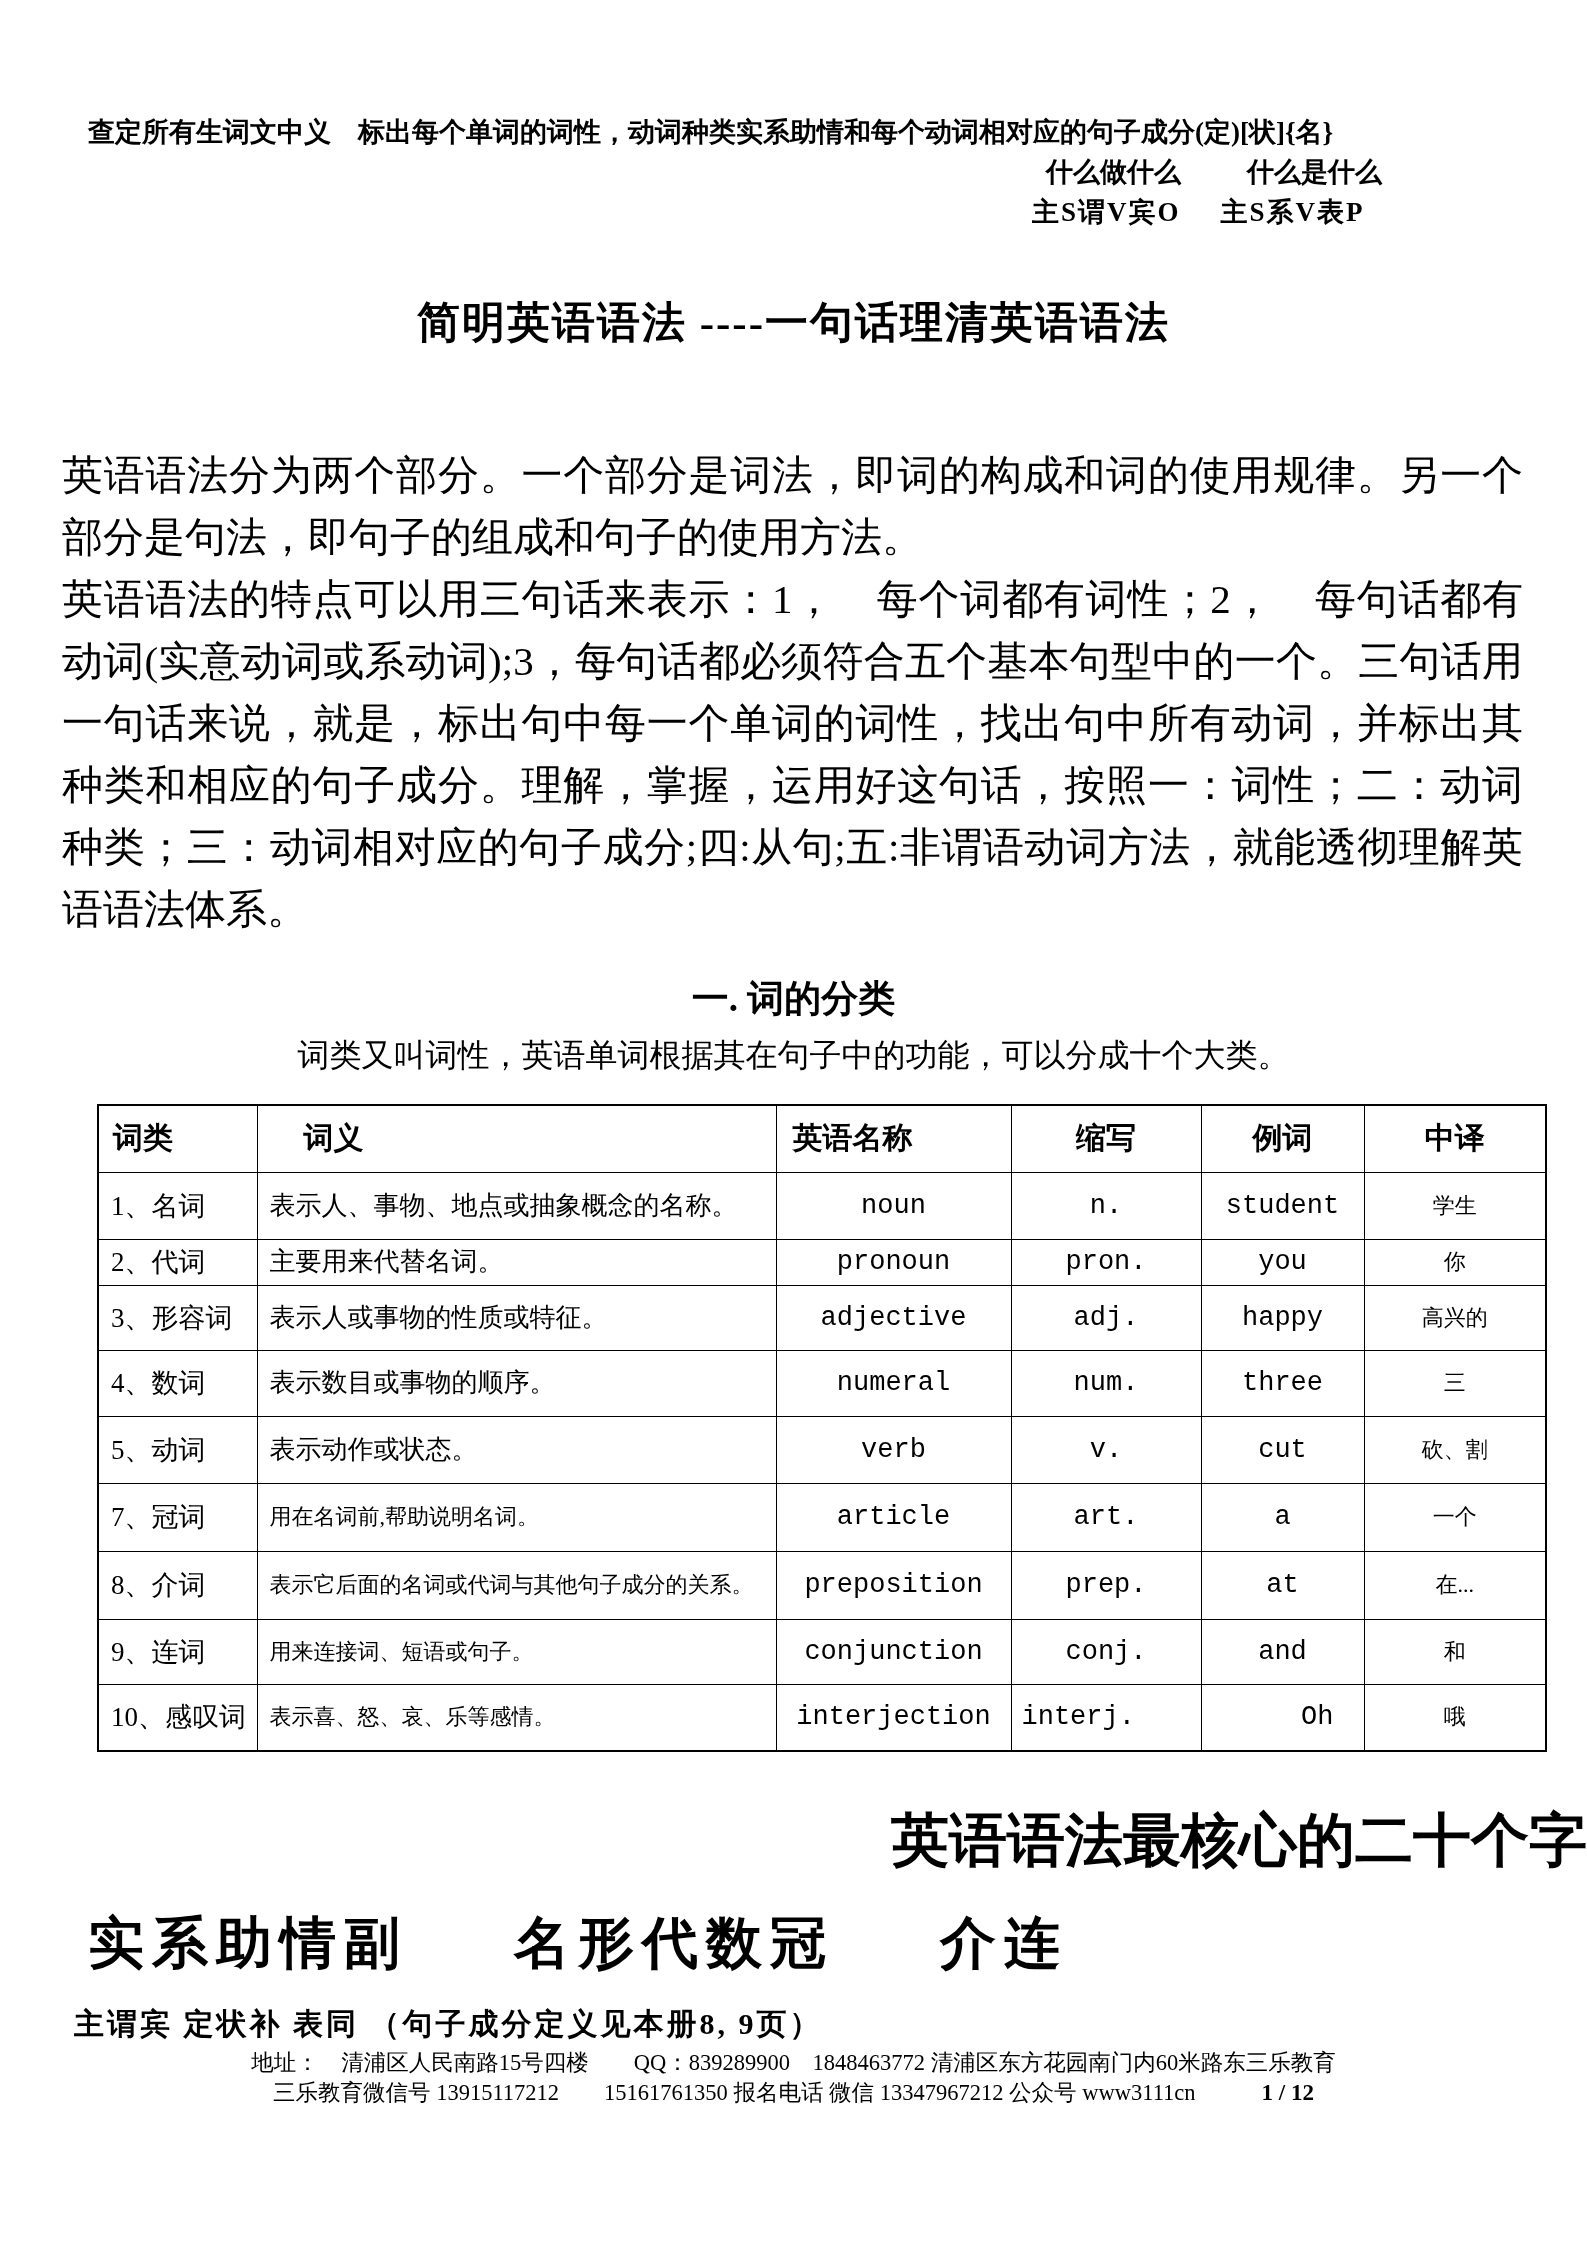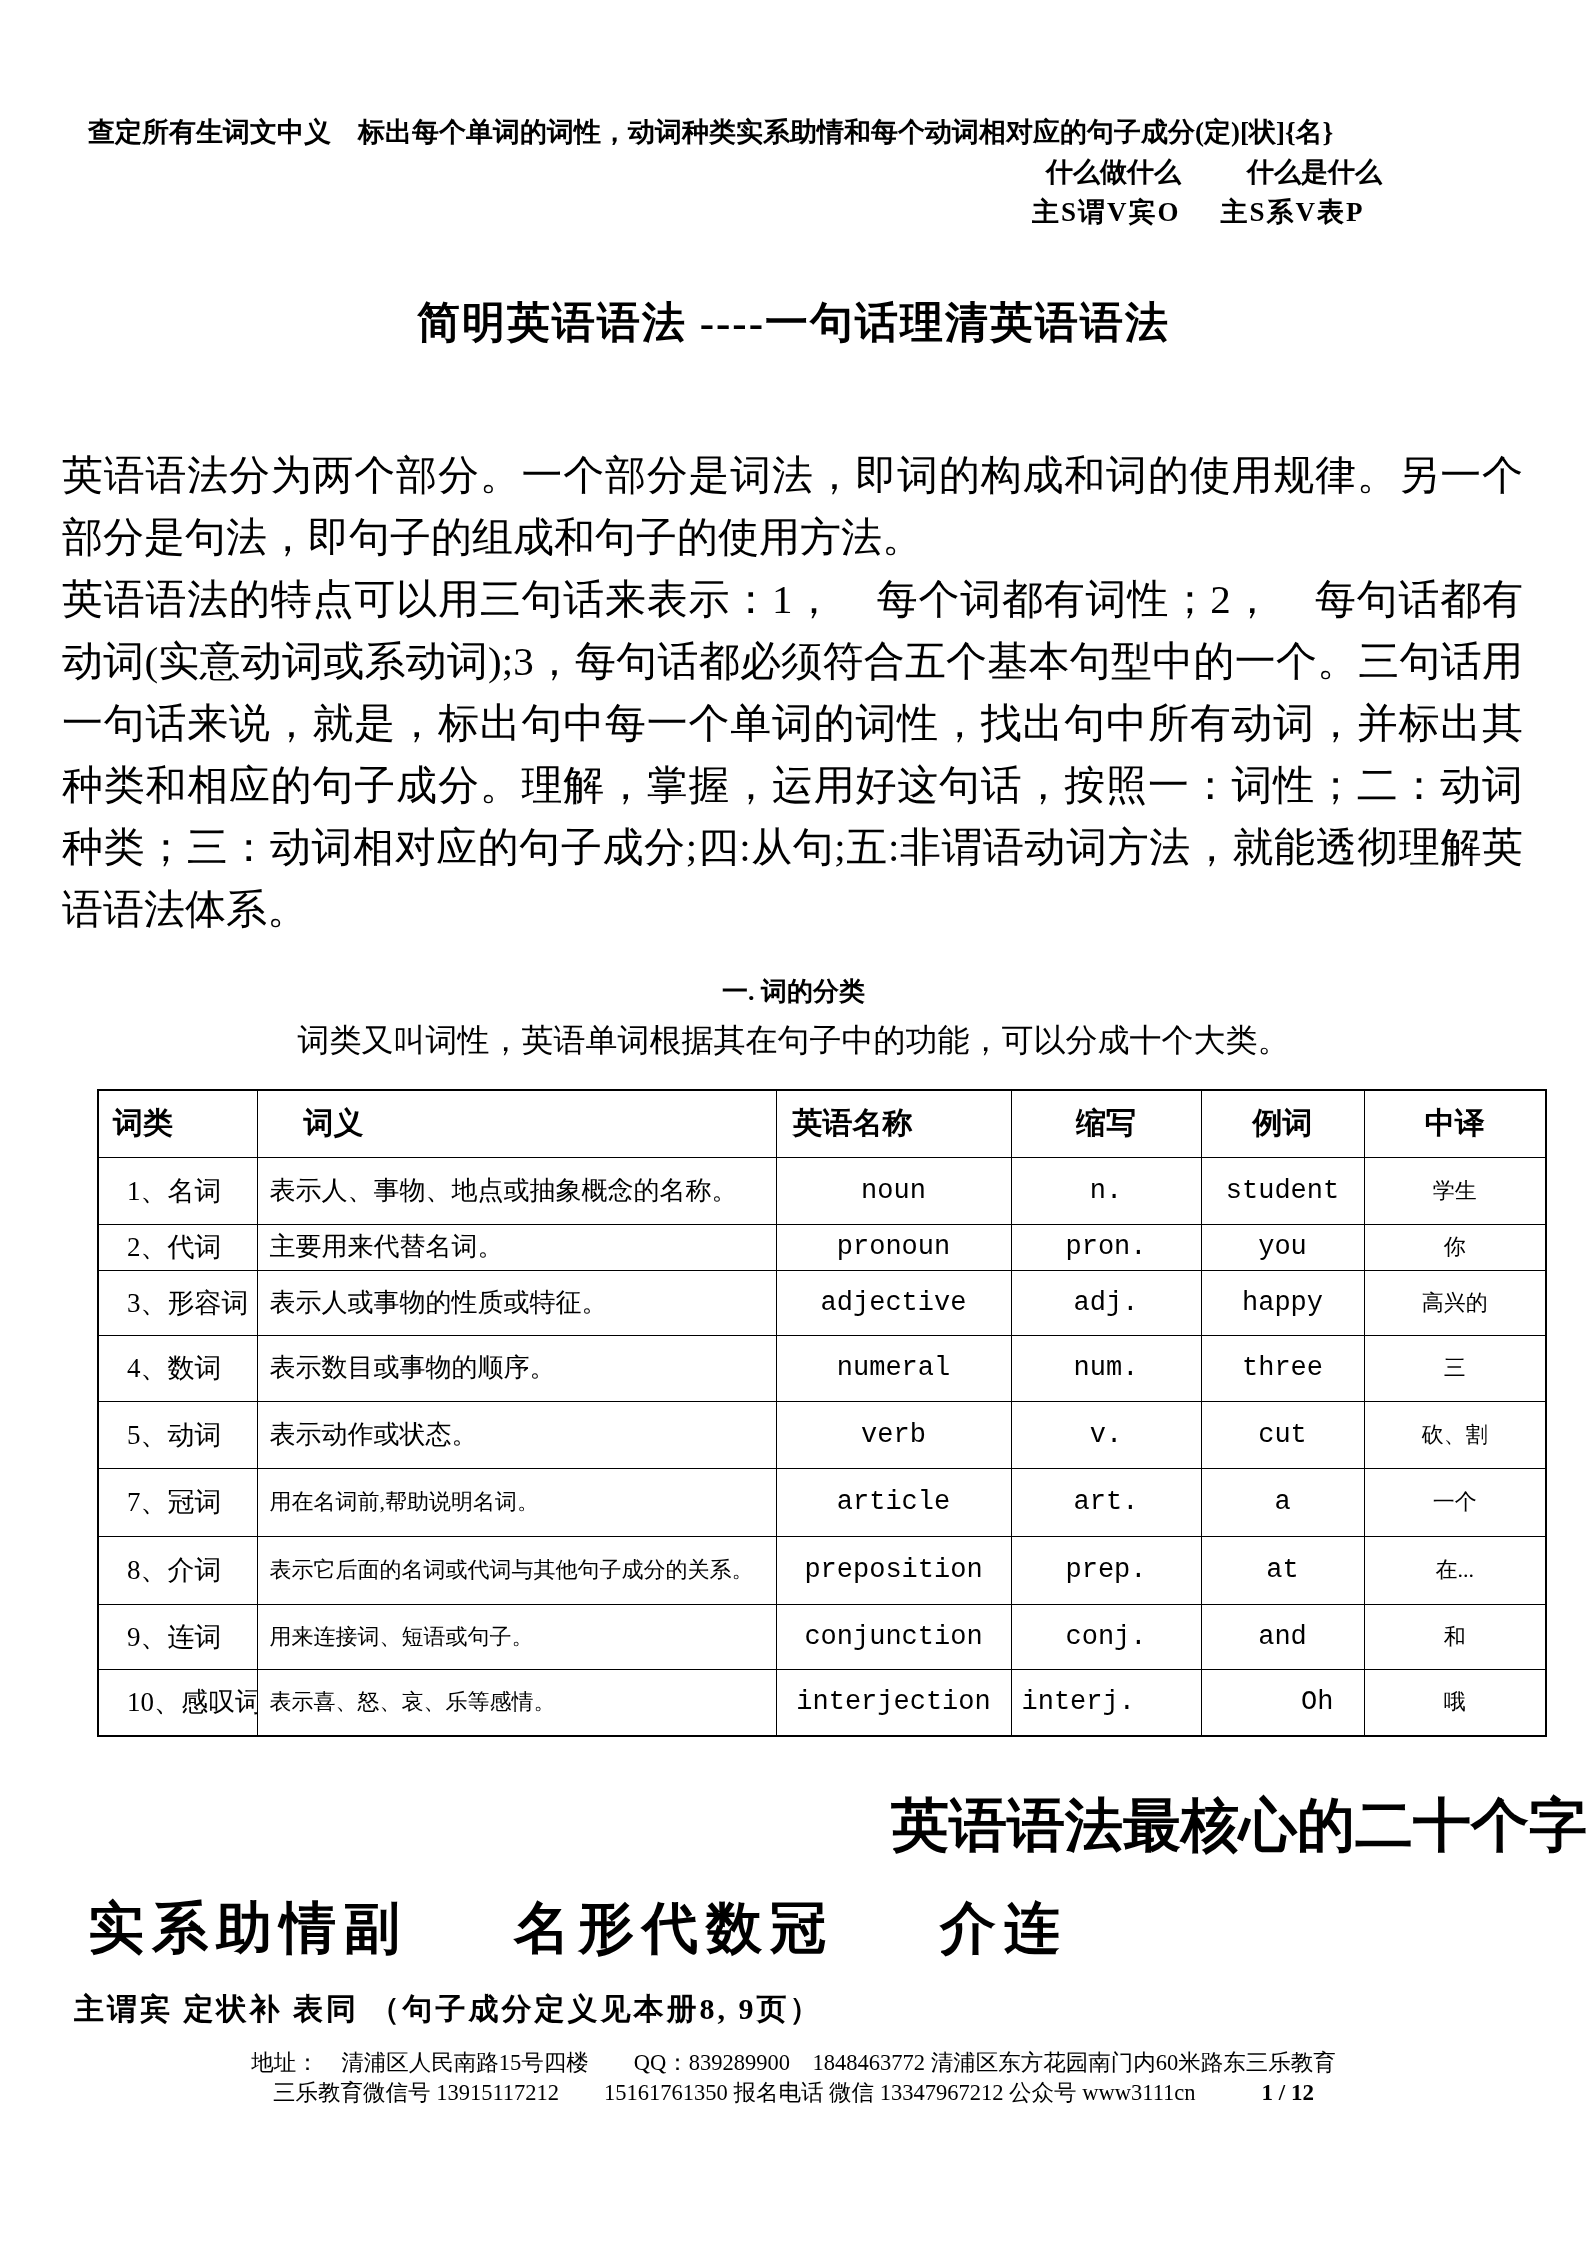--- a/index.html
+++ b/index.html
@@ -40,21 +40,21 @@
     font-size: 41px;
     line-height: 62px;
     text-align: justify;
   }
   .body-text p { margin: 0; }
 
   
   .section-heading {
     margin-top: 34px;
     text-align: center;
-    font-size: 26px;
+    font-size: 37px;
     font-weight: bold;
   }
   .section-sub {
     margin-top: 10px;
     text-align: center;
     font-size: 32px;
   }
 
   
   table.pos-table {
@@ -70,21 +70,21 @@
     overflow: hidden;
   }
   .pos-table th {
     font-size: 30px;
     font-weight: bold;
     text-align: center;
   }
   .pos-table th.c-cls  { text-align: left; padding-left: 14px; }
   .pos-table th.c-meaning { text-align: left; padding-left: 46px; }
   .pos-table th.c-en   { text-align: left; padding-left: 16px; }
-  .pos-table td.c-cls  { font-size: 27px; text-align: left; padding-left: 28px; white-space: nowrap; }
+  .pos-table td.c-cls  { font-size: 27px; text-align: left; padding-left: 12px; white-space: nowrap; }
   .pos-table td.c-meaning { font-size: 26px; text-align: left; padding: 2px 6px 2px 12px; line-height: 34px; }
   tr.sm td.c-meaning   { font-size: 22px; line-height: 36px; }
   .pos-table td.c-en, .pos-table td.c-abbr, .pos-table td.c-ex {
     font-family: "Liberation Mono", "DejaVu Sans Mono", monospace;
     font-size: 27px;
     text-align: center;
   }
   .pos-table td.c-cn   { font-size: 22px; text-align: center; }
   tr.r10 td.c-abbr { text-align: left; padding-left: 10px; }
   tr.r10 td.c-ex   { text-align: right; padding-right: 30px; }

